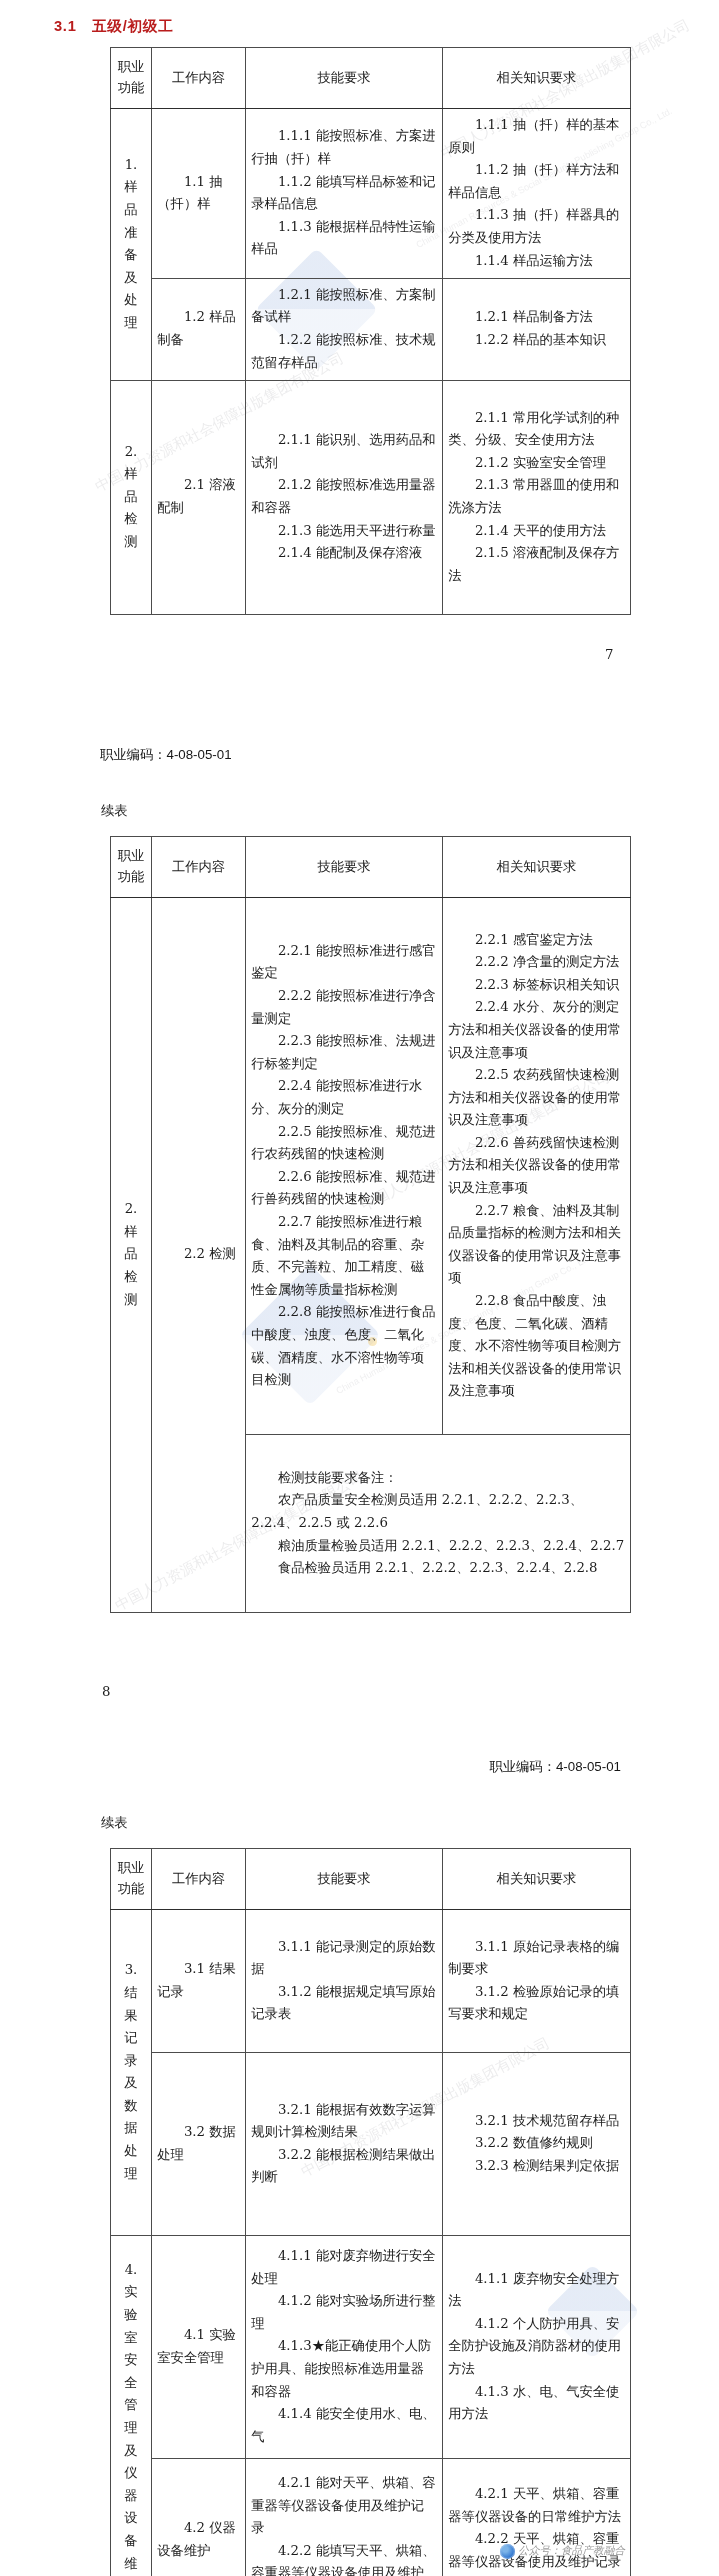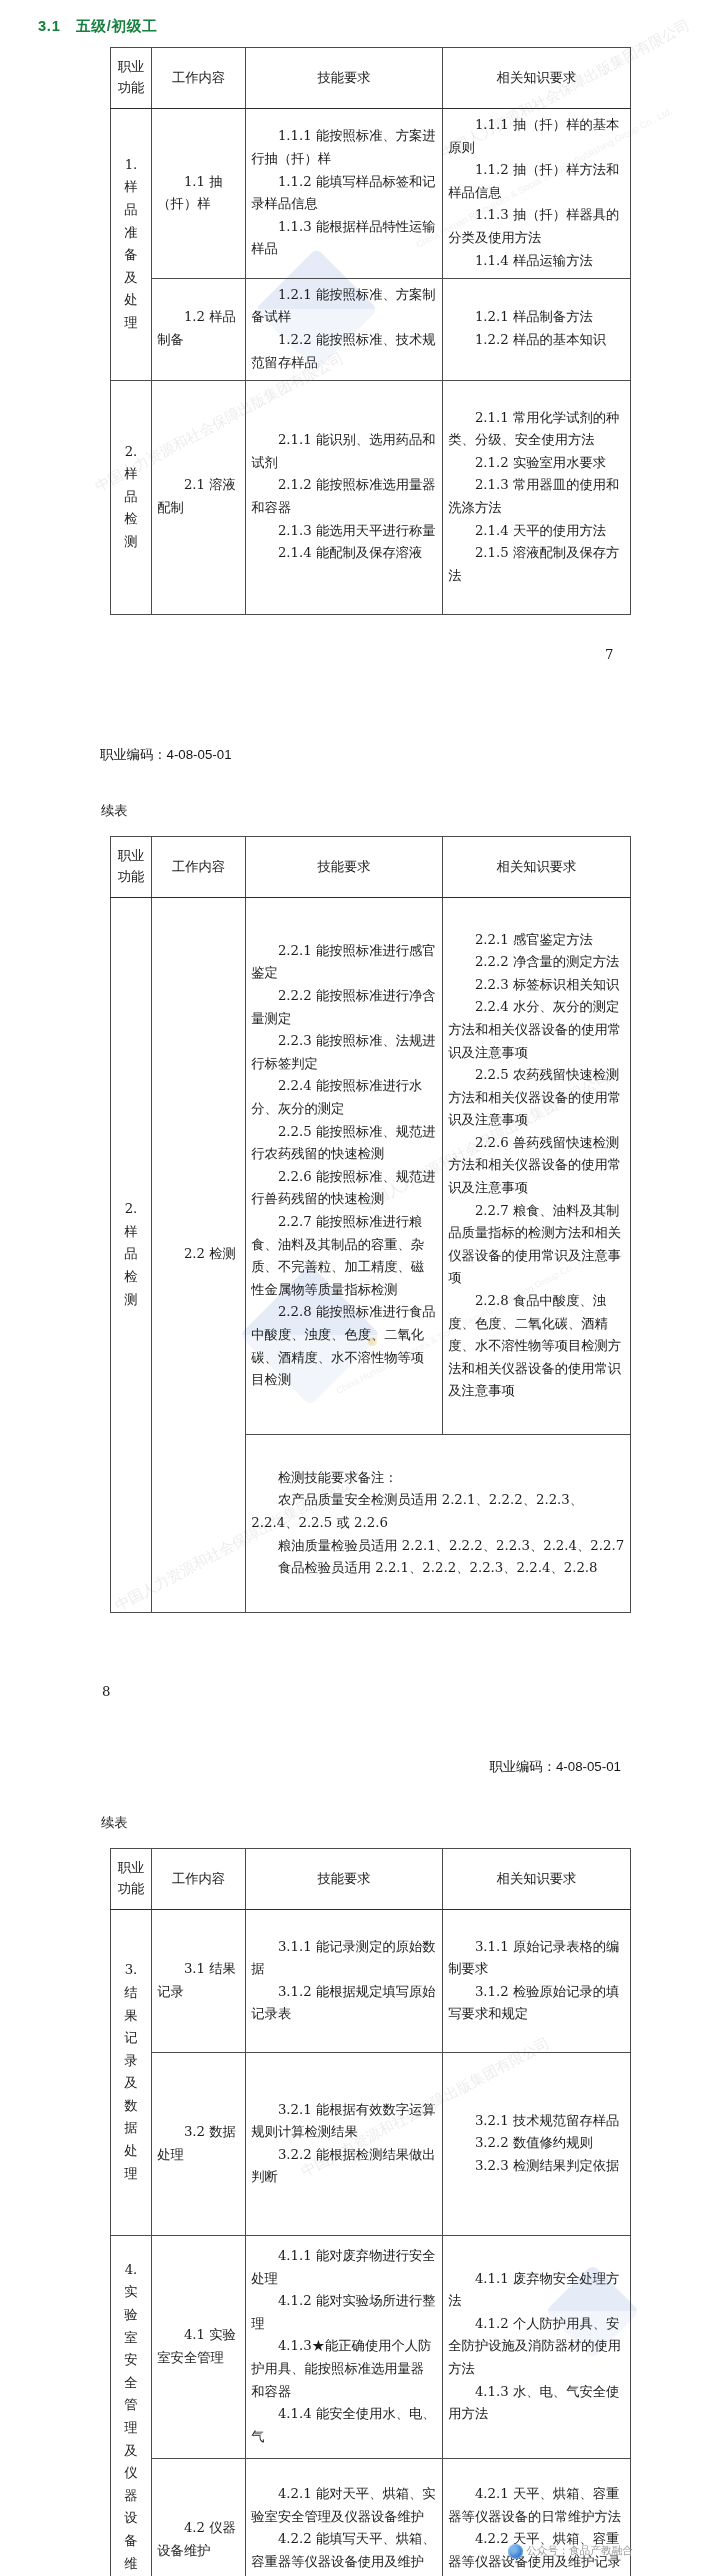--- a/index.html
+++ b/index.html
@@ -3,23 +3,23 @@
 <meta charset="utf-8">
 <style>
   html,body{margin:0;padding:0;}
   body{
     width:719px;height:2576px;position:relative;overflow:hidden;
     background:#ffffff;color:#1c1c1c;
     font-family:"DejaVu Serif","Liberation Serif",serif;
   }
   .abs{position:absolute;}
   .title{
-    left:38px;top:5.3px;
+    left:54px;top:5.3px;
     font-family:"Liberation Sans","DejaVu Sans",sans-serif;
-    font-weight:bold;font-size:14.7px;letter-spacing:0.7px;color:#15803d;
+    font-weight:bold;font-size:14.7px;letter-spacing:0.7px;color:#b91c1c;
   }
   table.std{
     border-collapse:collapse;table-layout:fixed;
     width:520px;position:absolute;left:110px;
     border:1.3px solid #2d2d2d;background:transparent;z-index:2;
   }
   .t1{top:47px;}
   .t2{top:836px;}
   .t3{top:1848px;}
   table.std td, table.std th{
@@ -46,21 +46,21 @@
   }
   .jc2{left:100px;top:746px;}
   .jc3{left:101px;top:1758px;width:520px;text-align:right;}
   .cont{left:101px;width:520px;font-size:13.3px;z-index:3;}
   .c2{top:802px;}
   .c3{top:1814px;}
   .pnum{font-size:13.3px;z-index:3;}
   .p7{left:605px;top:647px;}
   .p8{left:102px;top:1684px;}
   .footer{
-    top:2544px;right:86px;display:flex;align-items:center;gap:3px;z-index:5;
+    top:2544px;right:94px;display:flex;align-items:center;gap:3px;z-index:5;font-style:italic;
   }
   .footer-icon{
     width:14.7px;height:14.7px;border-radius:50%;
     background:radial-gradient(circle at 35% 35%, #7db4e8 0 20%, #3b7fd4 60%, #2f6ab8 100%);
     box-shadow:inset 0 0 0 1.3px rgba(255,255,255,.25);
     flex:0 0 auto;
   }
   .footer-text{
     font-family:"Liberation Sans","DejaVu Sans",sans-serif;
     font-size:10.7px;color:#9a9a9a;white-space:nowrap;
@@ -153,21 +153,21 @@
       <p>2.1 溶液配制</p>
     </td>
     <td class="items">
       <p>2.1.1 能识别、选用药品和试剂</p>
       <p>2.1.2 能按照标准选用量器和容器</p>
       <p>2.1.3 能选用天平进行称量</p>
       <p>2.1.4 能配制及保存溶液</p>
     </td>
     <td class="items">
       <p>2.1.1 常用化学试剂的种类、分级、安全使用方法</p>
-      <p>2.1.2 实验室用水要求</p>
+      <p>2.1.2 实验室安全管理</p>
       <p>2.1.3 常用器皿的使用和洗涤方法</p>
       <p>2.1.4 天平的使用方法</p>
       <p>2.1.5 溶液配制及保存方法</p>
     </td>
   </tr>
 </tbody>
   </table>
 
 <div class="abs pnum p7">7</div>
 
@@ -293,21 +293,21 @@
       <p>4.1.1 废弃物安全处理方法</p>
       <p>4.1.2 个人防护用具、安全防护设施及消防器材的使用方法</p>
       <p>4.1.3 水、电、气安全使用方法</p>
     </td>
   </tr>
   <tr style="height:163px;">
     <td class="work">
       <p>4.2 仪器设备维护</p>
     </td>
     <td class="items">
-      <p>4.2.1 能对天平、烘箱、实验室安全管理及仪器设备维护</p>
+      <p>4.2.1 能对天平、烘箱、容重器等仪器设备使用及维护记录</p>
       <p>4.2.2 能填写天平、烘箱、容重器等仪器设备使用及维护记录</p>
     </td>
     <td class="items">
       <p>4.2.1 天平、烘箱、容重器等仪器设备的日常维护方法</p>
       <p>4.2.2 天平、烘箱、容重器等仪器设备使用及维护记录填写规则</p>
     </td>
   </tr>
 </tbody>
   </table>
 

